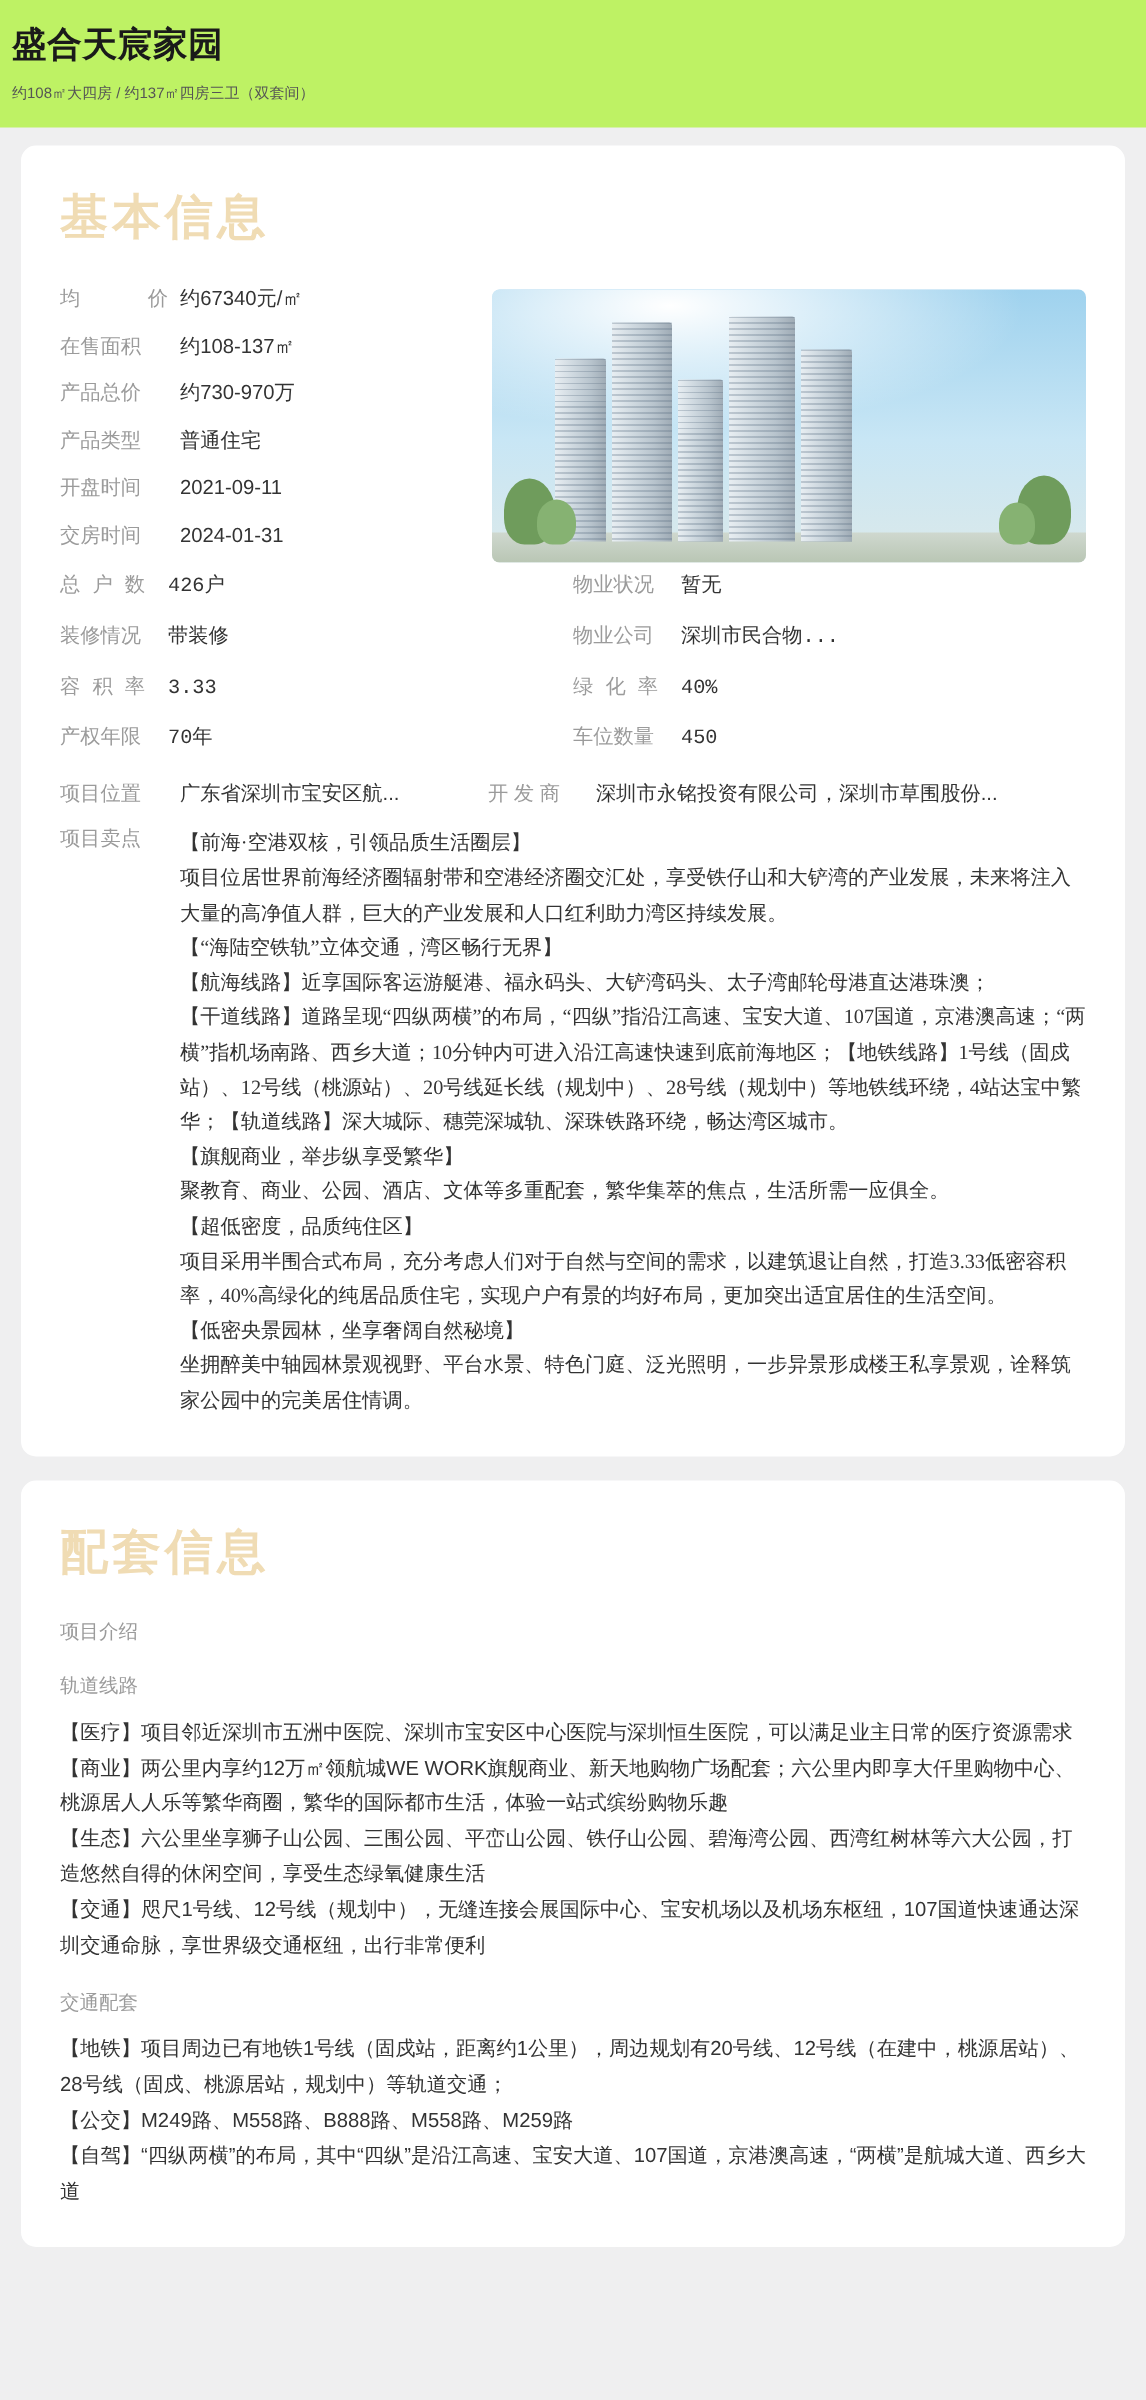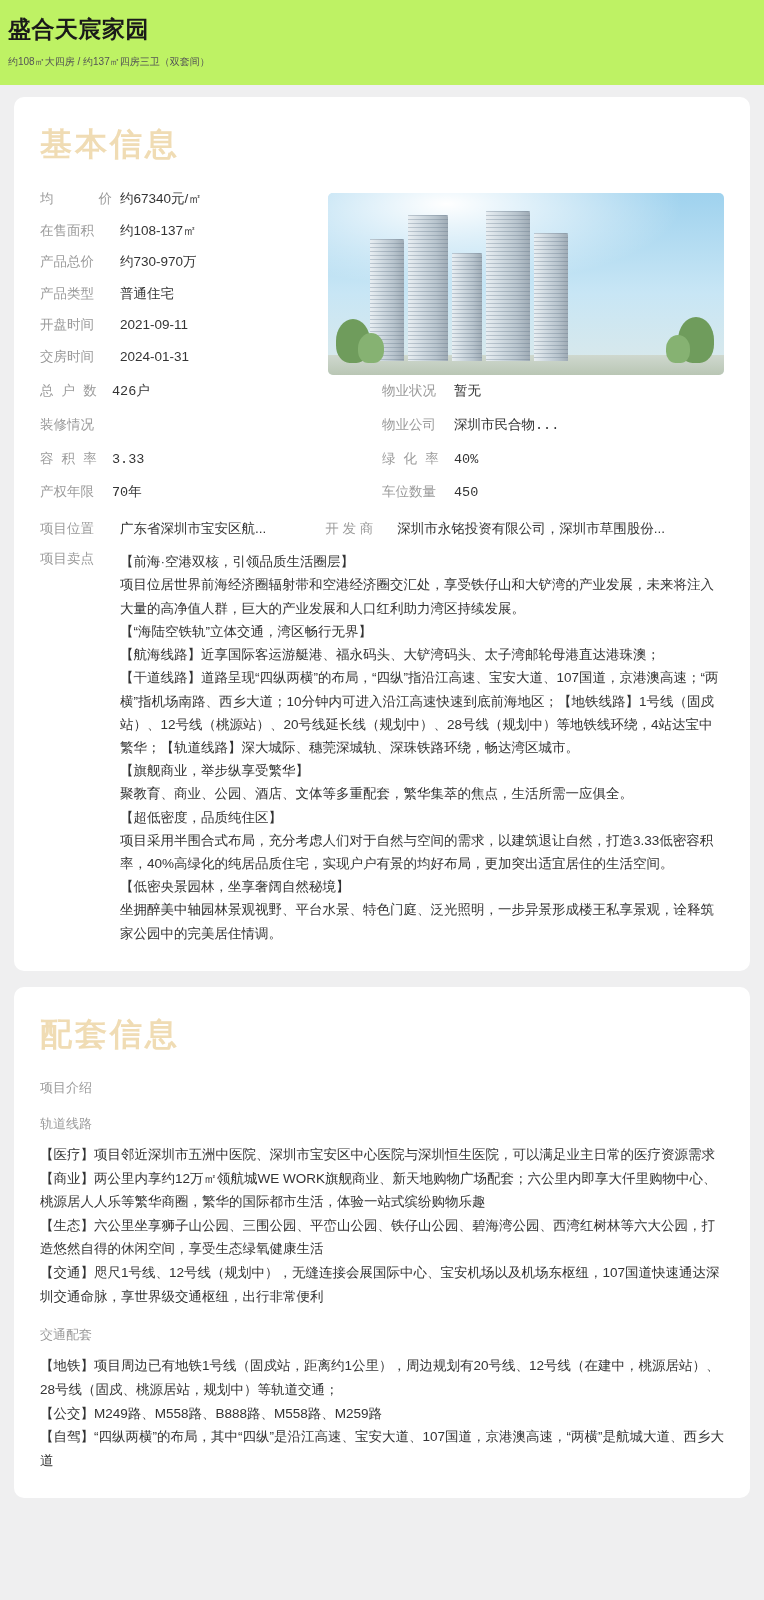--- a/index.html
+++ b/index.html
@@ -126,20 +126,21 @@
   .kv-grid .kv-row { width: 50%; margin-bottom: 14px; font-family: Liberation Mono, monospace; }
   .kv-grid .kv-row .kv-label { flex: 0 0 64px; }
 
   .full-rows { margin-top: 2px; }
   .full-rows .kv-row .kv-label { flex: 0 0 72px; }
 
   .sell-row {
     display: flex;
     align-items: flex-start;
     font-size: 13.5px;
+    font-family: Liberation Serif, serif;
   }
   .sell-row .kv-label { flex: 0 0 72px; color: #9b9b9b; }
   .sell-body {
     flex: 1 1 auto;
     padding-left: 8px;
     color: #333;
     line-height: 1.72;
     font-size: 13.5px;
     white-space: pre-wrap;
   }
@@ -234,20 +235,21 @@
     <div class="kv-row">
       <div class="kv-label plain">总 户 数</div>
       <div class="kv-value">426户</div>
     </div>
     <div class="kv-row">
       <div class="kv-label plain">物业状况</div>
       <div class="kv-value">暂无</div>
     </div>
     <div class="kv-row">
       <div class="kv-label plain">装修情况</div>
+      <div class="kv-value">带装修</div>
     </div>
 
     <div class="kv-row">
       <div class="kv-label plain">物业公司</div>
       <div class="kv-value">深圳市民合物...</div>
     </div>
     <div class="kv-row">
       <div class="kv-label plain">容 积 率</div>
       <div class="kv-value">3.33</div>
     </div>

